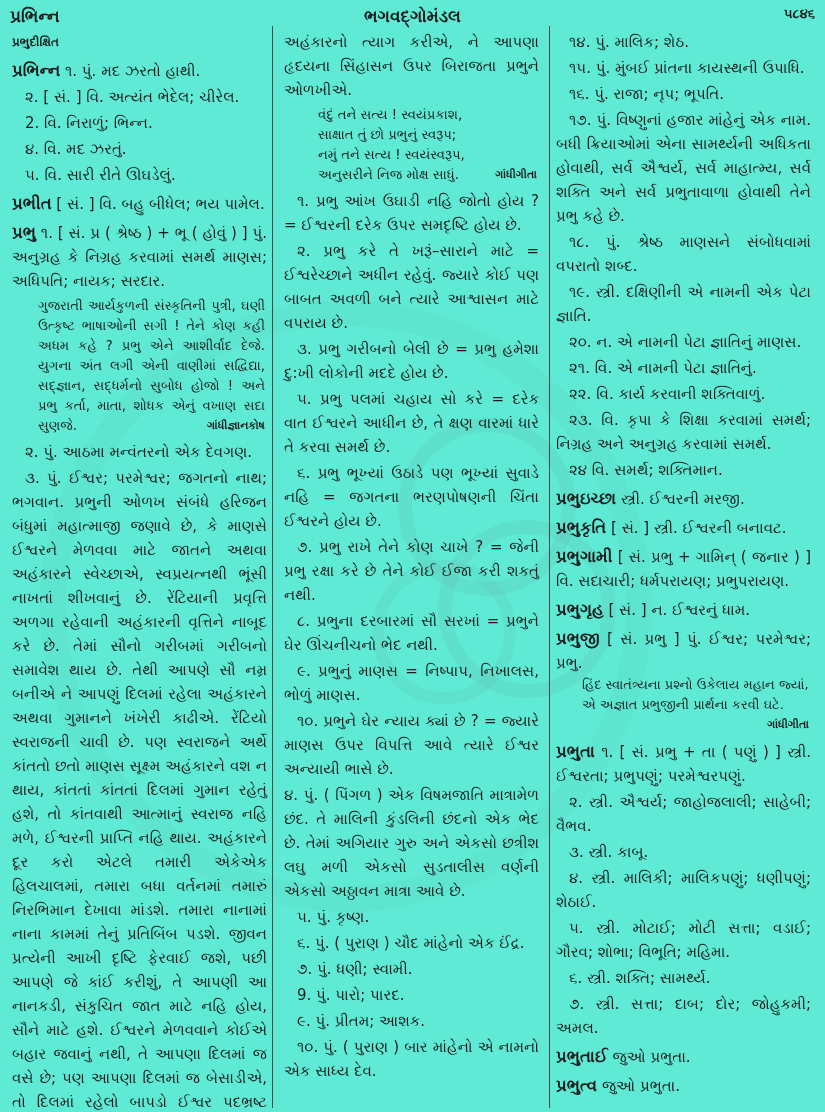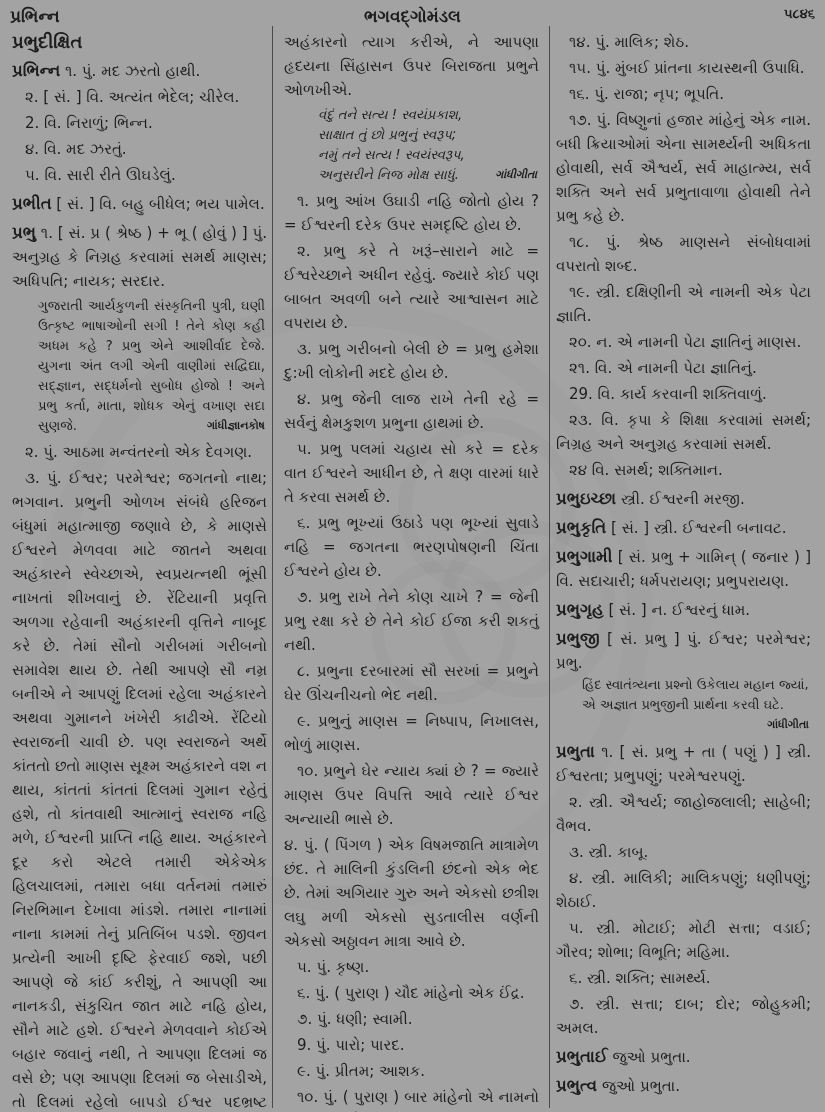--- a/index.html
+++ b/index.html
@@ -1,20 +1,20 @@
 <!DOCTYPE html>
 <html><head>
 <meta charset="utf-8">
 <style>
   html,body{margin:0;padding:0;background:#e8e8e4;}
   .page{
     position:relative;
     width:825px;height:1112px;
     margin:0 auto;
-    background:#a3a3a3;
+    background:#5eead4;
     overflow:hidden;
     font-family:"DejaVu Sans",sans-serif;
     color:#1c1c1c;
   }
   
   .header{
     position:absolute;top:6px;left:10px;right:10px;height:26px;
     display:flex;justify-content:space-between;align-items:flex-start;
     font-weight:bold;font-size:17px;
   }
@@ -35,32 +35,32 @@
     text-align:justify;
   }
   .col + .col{margin-left:9px;}
   .divider{
     position:absolute;top:26px;bottom:4px;width:1px;background:#4a4a46;
   }
   .divider.d1{left:272px;}
   .divider.d2{left:549px;}
   
   .para{margin:0 0 2px 0;}
-  .catchword{font-weight:bold;font-size:18px;margin-bottom:4px;}
+  .catchword{font-weight:bold;font-size:12px;margin-bottom:4px;}
   .headword{font-weight:bold;font-size:16.5px;}
   .entry{margin-top:5px;}
   .sense{text-indent:13px;}
   .cont{}
   .quote{
     font-size:13.2px;line-height:20px;
     margin:3px 2px 4px 26px;
   }
   .verse{
     font-size:13.2px;line-height:20px;
-    margin:3px 0 4px 34px;text-align:left;font-style:italic;
+    margin:3px 0 4px 34px;text-align:left;
   }
   .verse-line{white-space:nowrap;}
   .entry .verse-line{
     font-size:13px;line-height:20px;margin-left:26px;
   }
   .attrib-line{
     text-align:right;margin-top:-20px;
     font-size:11px;line-height:20px;font-weight:bold;
   }
   .entry .attrib-line,.verse .attrib-line{margin-top:0px;margin-right:2px;}
@@ -108,21 +108,20 @@
         <div class="para verse">
           <div class="verse-line">વંદું તને સત્ય ! સ્વયંપ્રકાશ,</div>
           <div class="verse-line">સાક્ષાત તું છો પ્રભુનું સ્વરૂપ;</div>
           <div class="verse-line">નમું તને સત્ય ! સ્વયંસ્વરૂપ,</div>
           <div class="verse-line">અનુસરીને નિજ મોક્ષ સાધું.</div>
           <div class="attrib-line">ગાંધીગીતા</div>
         </div>
         <div class="para sense"><span>૧. પ્રભુ આંખ ઉઘાડી નહિ જોતો હોય ? = ઈશ્વરની દરેક ઉપર સમદૃષ્ટિ હોય છે.</span></div>
         <div class="para sense"><span>૨. પ્રભુ કરે તે ખરૂં–સારાને માટે = ઈશ્વરેચ્છાને અધીન રહેવું. જ્યારે કોઈ પણ બાબત અવળી બને ત્યારે આશ્વાસન માટે વપરાય છે.</span></div>
         <div class="para sense"><span>૩. પ્રભુ ગરીબનો બેલી છે = પ્રભુ હમેશા દુ:ખી લોકોની મદદે હોય છે.</span></div>
-        <div class="para sense"><span>૪. પ્રભુ જેની લાજ રાખે તેની રહે = સર્વનું ક્ષેમકુશળ પ્રભુના હાથમાં છે.</span></div>
         <div class="para sense"><span>૫. પ્રભુ પલમાં ચહાય સો કરે = દરેક વાત ઈશ્વરને આધીન છે, તે ક્ષણ વારમાં ધારે તે કરવા સમર્થ છે.</span></div>
         <div class="para sense"><span>૬. પ્રભુ ભૂખ્યાં ઉઠાડે પણ ભૂખ્યાં સુવાડે નહિ = જગતના ભરણપોષણની ચિંતા ઈશ્વરને હોય છે.</span></div>
         <div class="para sense"><span>૭. પ્રભુ રાખે તેને કોણ ચાખે ? = જેની પ્રભુ રક્ષા કરે છે તેને કોઈ ઈજા કરી શકતું નથી.</span></div>
         <div class="para sense"><span>૮. પ્રભુના દરબારમાં સૌ સરખાં = પ્રભુને ઘેર ઊંચનીચનો ભેદ નથી.</span></div>
         <div class="para sense"><span>૯. પ્રભુનું માણસ = નિષ્પાપ, નિખાલસ, ભોળું માણસ.</span></div>
         <div class="para sense"><span>૧૦. પ્રભુને ઘેર ન્યાય ક્યાં છે ? = જ્યારે માણસ ઉપર વિપત્તિ આવે ત્યારે ઈશ્વર અન્યાયી ભાસે છે.</span></div>
         <div class="para cont"><span>૪. પું. ( પિંગળ ) એક વિષમજાતિ માત્રામેળ છંદ. તે માલિની કુંડલિની છંદનો એક ભેદ છે. તેમાં અગિયાર ગુરુ અને એકસો છત્રીશ લઘુ મળી એકસો સુડતાલીસ વર્ણની એકસો અઠ્ઠાવન માત્રા આવે છે.</span></div>
         <div class="para sense"><span>૫. પું. કૃષ્ણ.</span></div>
         <div class="para sense"><span>૬. પું. ( પુરાણ ) ચૌદ માંહેનો એક ઈંદ્ર.</span></div>
         <div class="para sense"><span>૭. પું. ધણી; સ્વામી.</span></div>
@@ -132,21 +131,21 @@
       </div>
     <div class="col">
         <div class="para sense"><span>૧૪. પું. માલિક; શેઠ.</span></div>
         <div class="para sense"><span>૧૫. પું. મુંબઈ પ્રાંતના કાયસ્થની ઉપાધિ.</span></div>
         <div class="para sense"><span>૧૬. પું. રાજા; નૃપ; ભૂપતિ.</span></div>
         <div class="para sense"><span>૧૭. પું. વિષ્ણુનાં હજાર માંહેનું એક નામ. બધી ક્રિયાઓમાં એના સામર્થ્યની અધિકતા હોવાથી, સર્વ ઐશ્વર્ય, સર્વ માહાત્મ્ય, સર્વ શક્તિ અને સર્વ પ્રભુતાવાળા હોવાથી તેને પ્રભુ કહે છે.</span></div>
         <div class="para sense"><span>૧૮. પું. શ્રેષ્ઠ માણસને સંબોધવામાં વપરાતો શબ્દ.</span></div>
         <div class="para sense"><span>૧૯. સ્ત્રી. દક્ષિણીની એ નામની એક પેટા જ્ઞાતિ.</span></div>
         <div class="para sense"><span>૨૦. ન. એ નામની પેટા જ્ઞાતિનું માણસ.</span></div>
         <div class="para sense"><span>૨૧. વિ. એ નામની પેટા જ્ઞાતિનું.</span></div>
-        <div class="para sense"><span>29. વિ. કાર્ય કરવાની શક્તિવાળું.</span></div>
+        <div class="para sense"><span>૨૨. વિ. કાર્ય કરવાની શક્તિવાળું.</span></div>
         <div class="para sense"><span>૨૩. વિ. કૃપા કે શિક્ષા કરવામાં સમર્થ; નિગ્રહ અને અનુગ્રહ કરવામાં સમર્થ.</span></div>
         <div class="para sense"><span>૨૪ વિ. સમર્થ; શક્તિમાન.</span></div>
         <div class="para entry"><span class="headword">પ્રભુઇચ્છા</span> <span>સ્ત્રી. ઈશ્વરની મરજી.</span></div>
         <div class="para entry"><span class="headword">પ્રભુકૃતિ</span> <span>[ સં. ] સ્ત્રી. ઈશ્વરની બનાવટ.</span></div>
         <div class="para entry"><span class="headword">પ્રભુગામી</span> <span>[ સં. પ્રભુ + ગામિન્ ( જનાર ) ] વિ. સદાચારી; ધર્મપરાયણ; પ્રભુપરાયણ.</span></div>
         <div class="para entry"><span class="headword">પ્રભુગૃહ</span> <span>[ સં. ] ન. ઈશ્વરનું ધામ.</span></div>
         <div class="para entry"><span class="headword">પ્રભુજી</span> <span>[ સં. પ્રભુ ] પું. ઈશ્વર; પરમેશ્વર; પ્રભુ.</span><div class="verse-line">હિંદ સ્વાતંત્ર્યના પ્રશ્નો ઉકેલાય મહાન જ્યાં,</div><div class="verse-line">એ અજ્ઞાત પ્રભુજીની પ્રાર્થના કરવી ઘટે.</div><div class="attrib-line">ગાંધીગીતા</div></div>
         <div class="para entry"><span class="headword">પ્રભુતા</span> <span>૧. [ સં. પ્રભુ + તા ( પણું ) ] સ્ત્રી. ઈશ્વરતા; પ્રભુપણું; પરમેશ્વરપણું.</span></div>
         <div class="para sense"><span>૨. સ્ત્રી. ઐશ્વર્ય; જાહોજલાલી; સાહેબી; વૈભવ.</span></div>
         <div class="para sense"><span>૩. સ્ત્રી. કાબૂ.</span></div>

